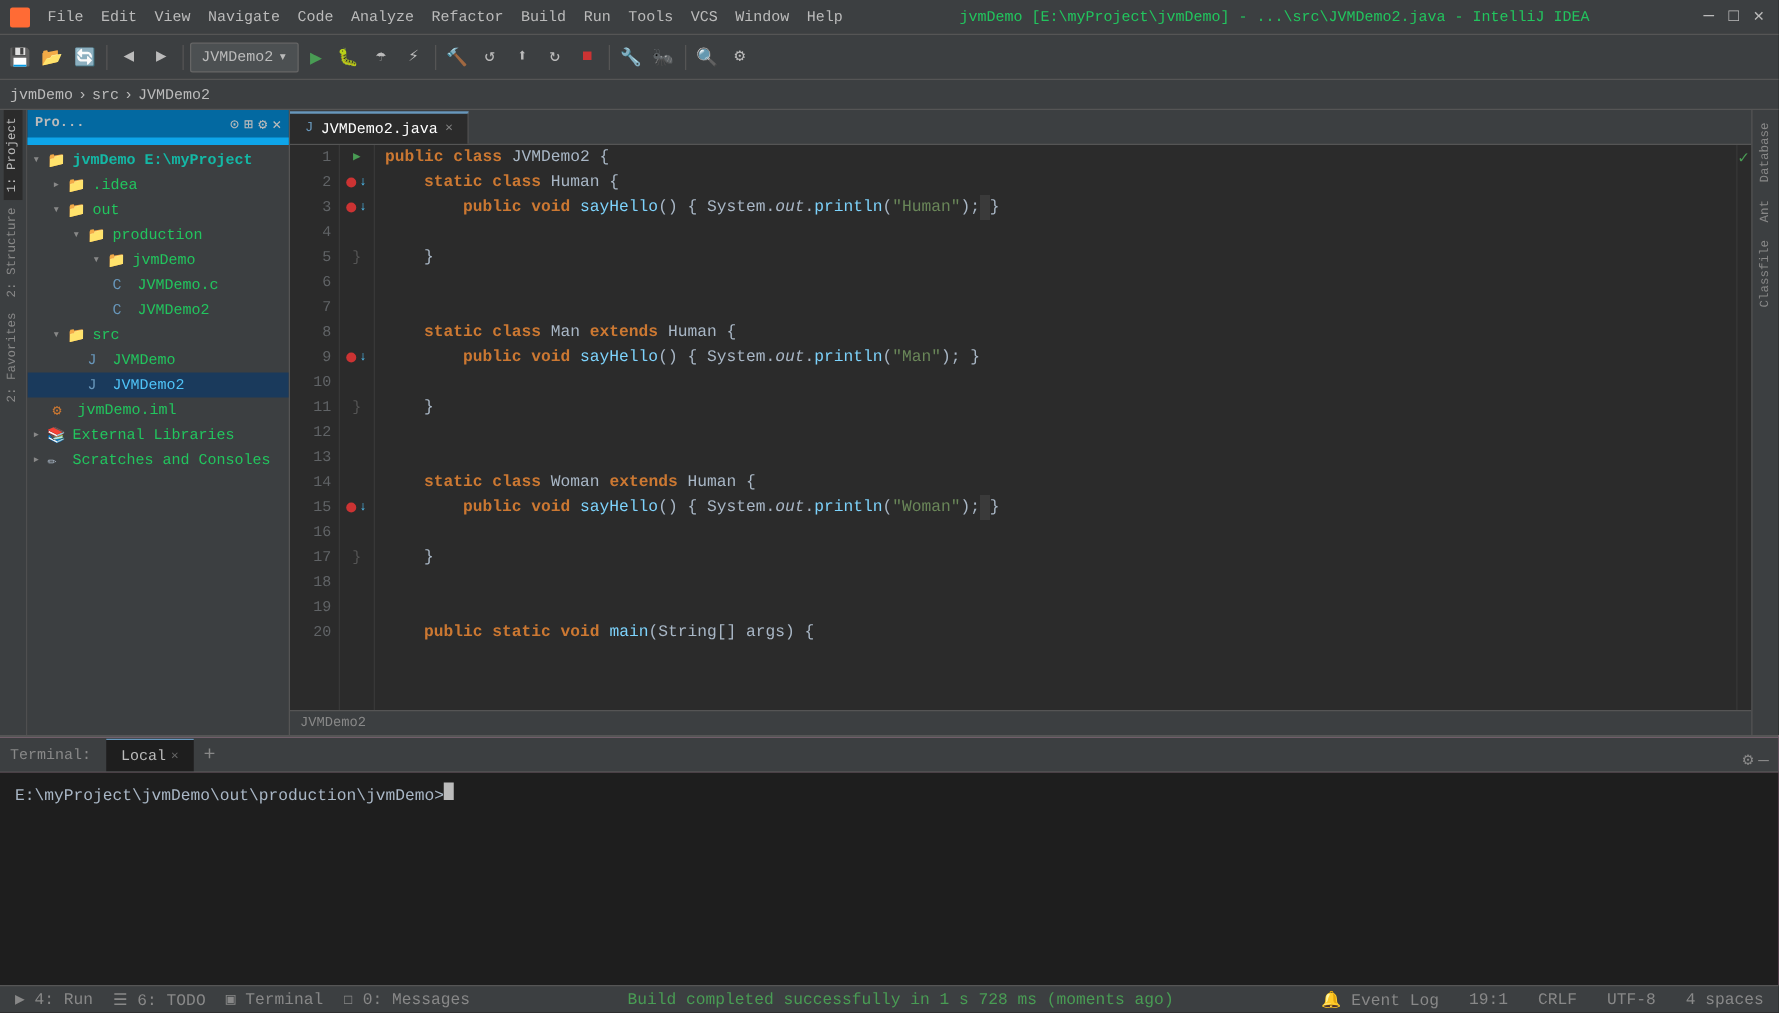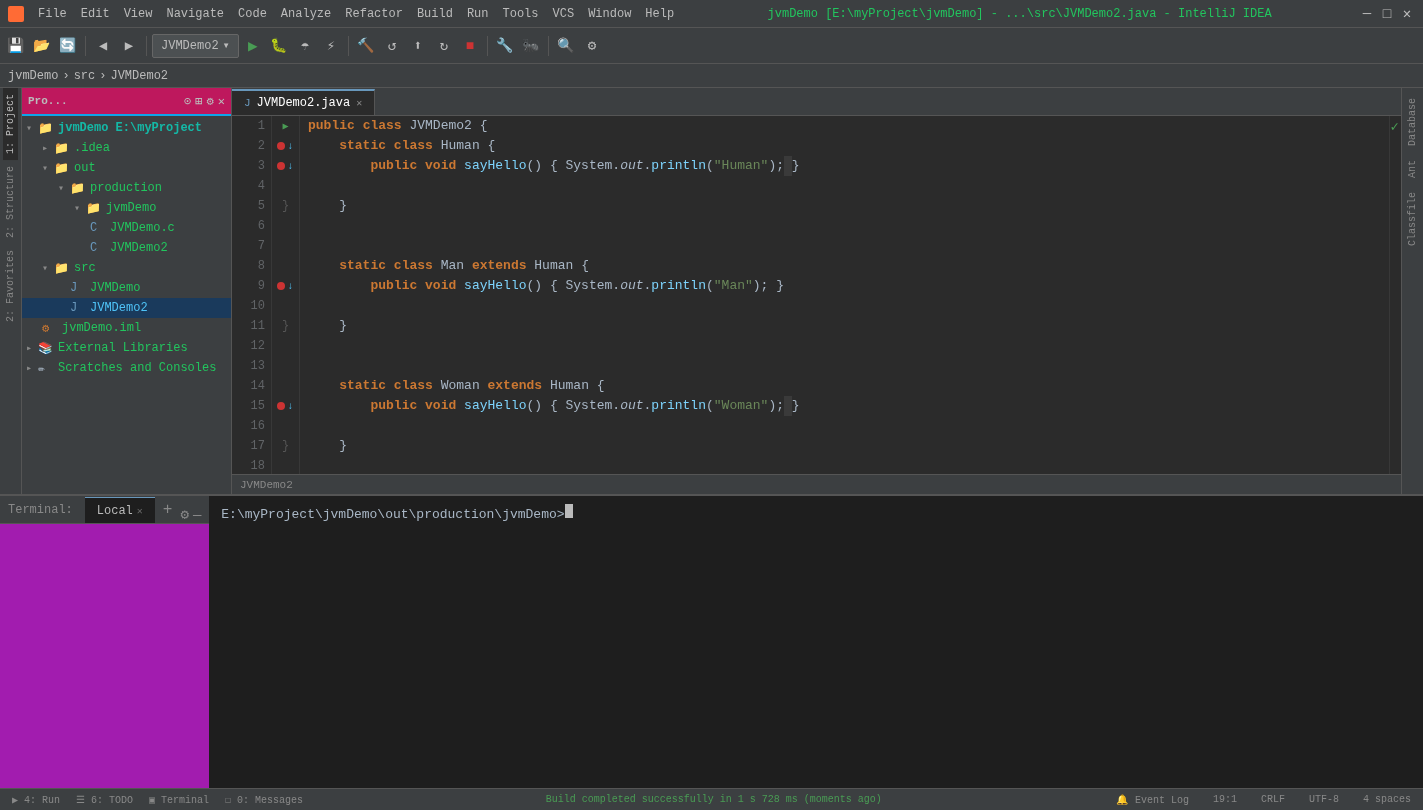--- a/index.html
+++ b/index.html
@@ -134,22 +134,22 @@
       background: #3c3f41;
       border-right: 1px solid #555;
       display: flex;
       flex-direction: column;
       flex-shrink: 0;
     }
     .sidebar-header {
       display: flex;
       align-items: center;
       padding: 4px 6px;
-      background: #be185d;
-      border-bottom: 2px solid #0ea5e9;
+      background: #0369a1;
+      border-bottom: 6px solid #0ea5e9;
       height: 28px;
       flex-shrink: 0;
     }
     .sidebar-header-title {
       flex: 1;
       font-size: 11px;
       color: #bbbbbb;
       font-weight: bold;
     }
     .sidebar-header-icons {
@@ -313,24 +313,25 @@
     
     .scrollbar-area {
       width: 12px;
       background: #2b2b2b;
       border-left: 1px solid #383838;
       flex-shrink: 0;
     }
 
     
     .bottom-panel {
-      height: 294px;
-      background: #a21caf;
+      height: 200px;
+      background: #f9a8d4;
       border-top: 2px solid #555;
       display: flex;
+      flex-direction: column;
       flex-shrink: 0;
     }
     .bottom-tabs {
       height: 28px;
       background: #3c3f41;
       display: flex;
       align-items: flex-end;
       border-bottom: 1px solid #555;
       flex-shrink: 0;
     }
@@ -396,21 +397,21 @@
       background: #3c3f41;
       border-top: 1px solid #555;
       display: flex;
       align-items: center;
       padding: 0 8px;
       flex-shrink: 0;
     }
     .status-left { display: flex; align-items: center; gap: 8px; flex: 1; }
     .status-right { display: flex; align-items: center; gap: 16px; }
     .status-item {
-      font-size: 10px;
+      font-size: 13px;
       color: #888;
       cursor: pointer;
       padding: 0 4px;
       white-space: nowrap;
     }
     .status-success { color: #499c54; }
     .status-item.run-btn {
       background: none;
       color: #888;
       display: flex;

